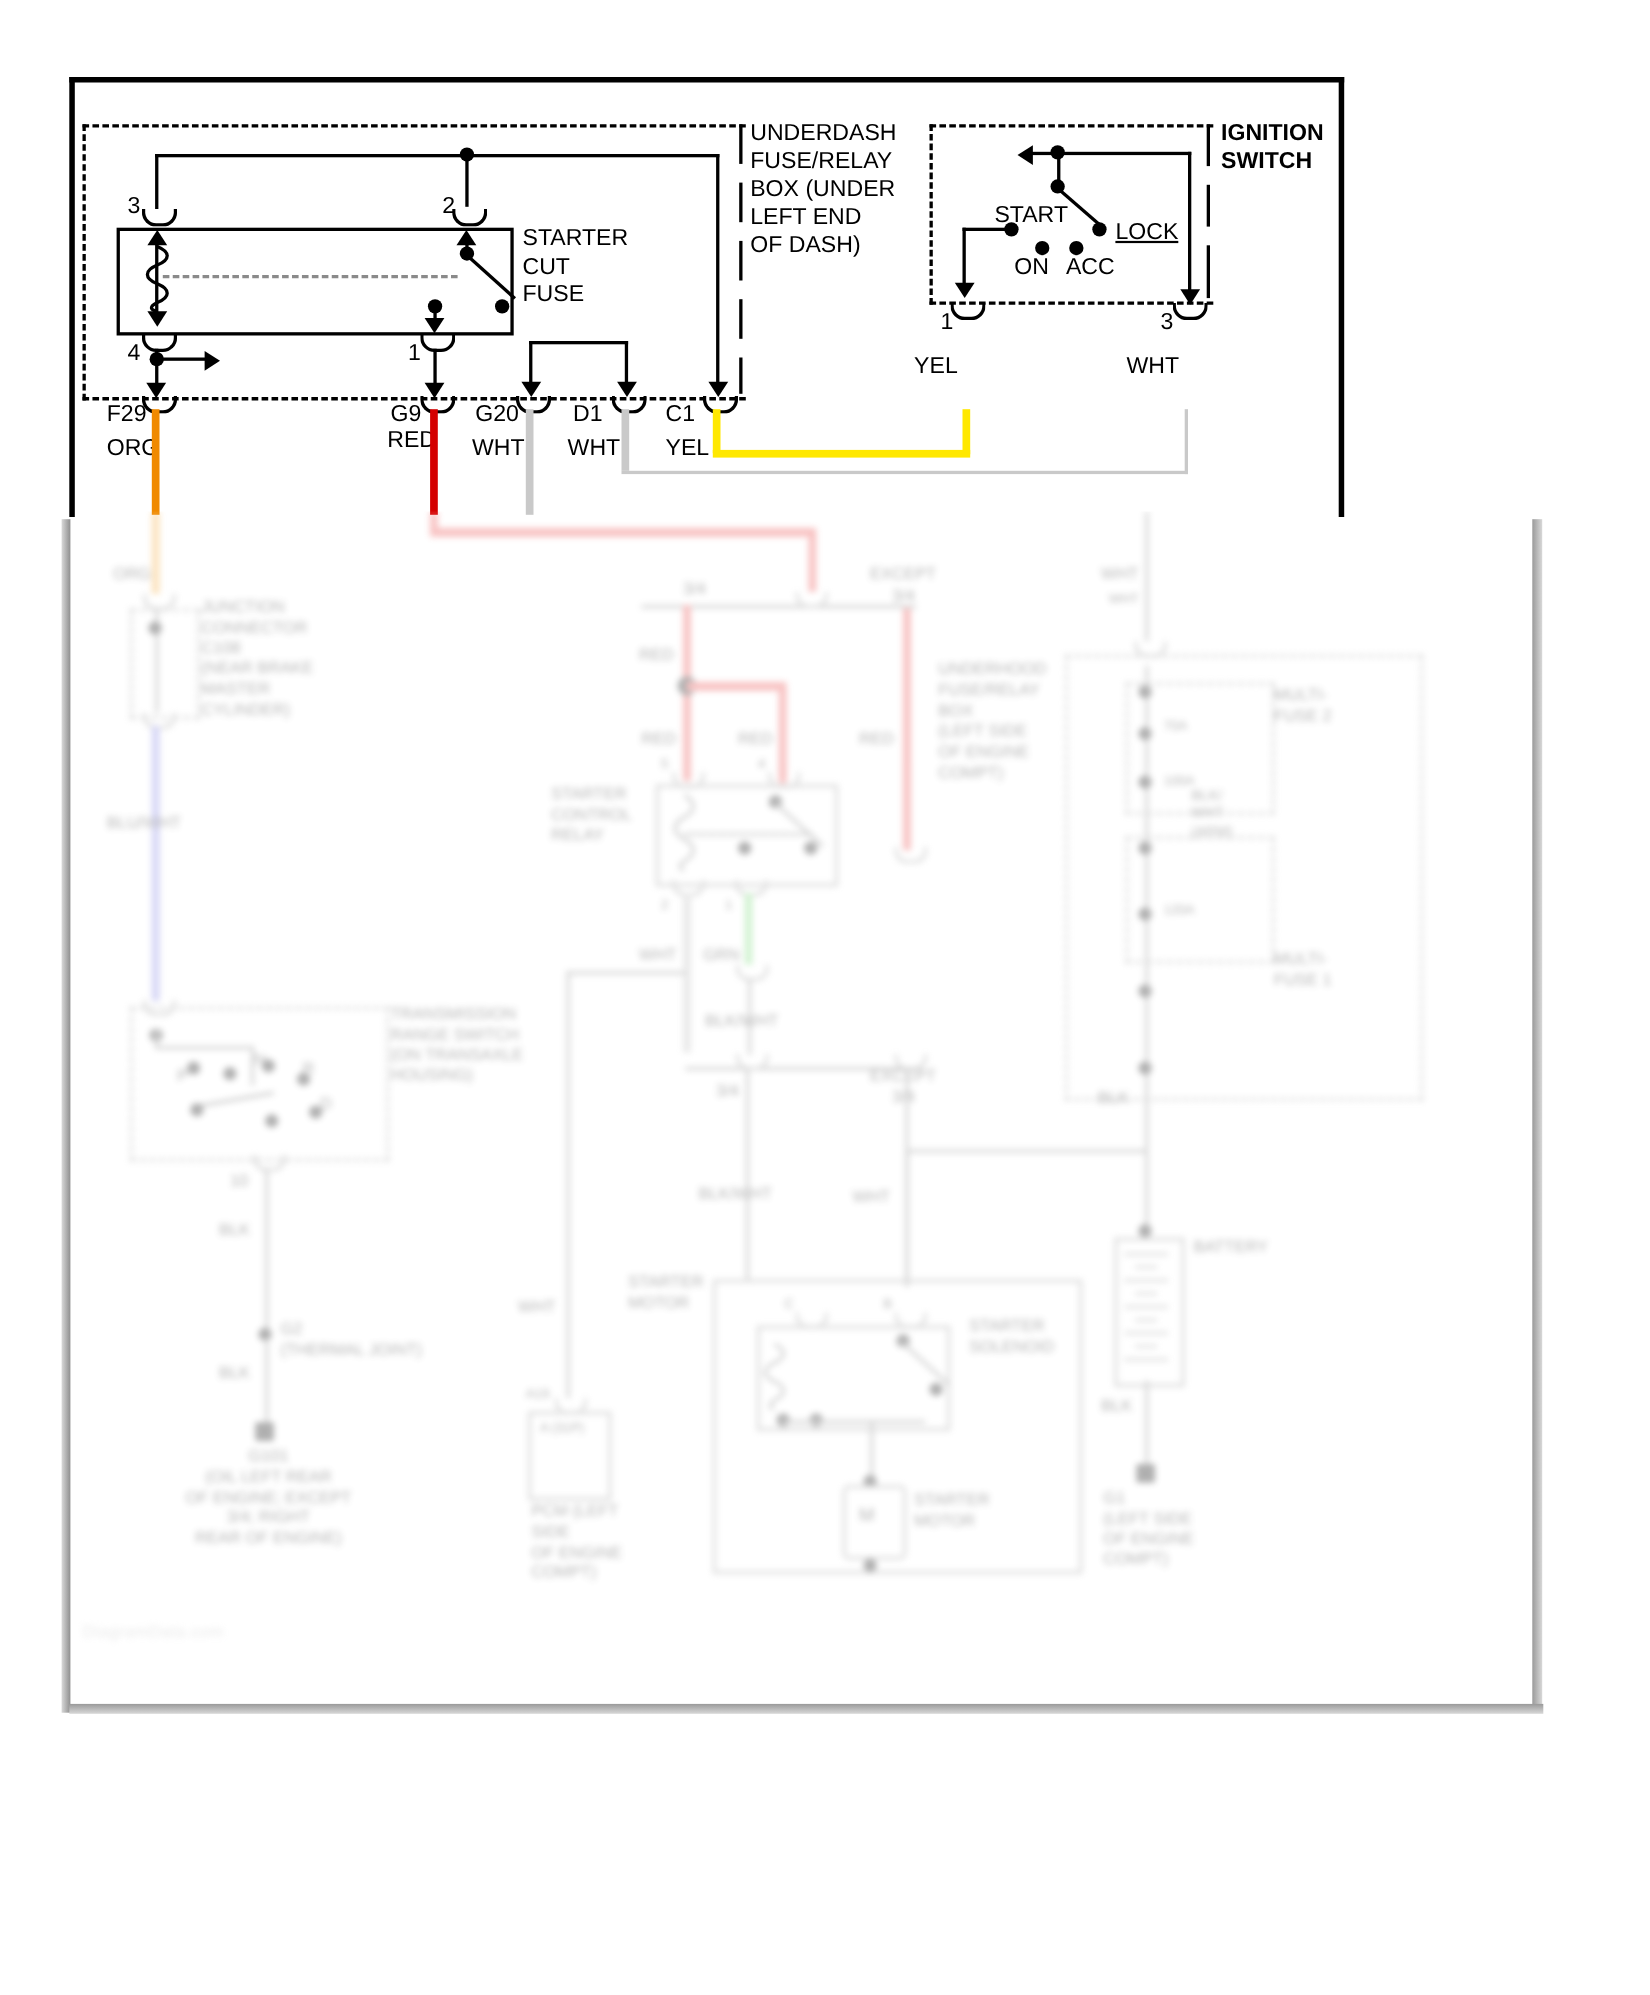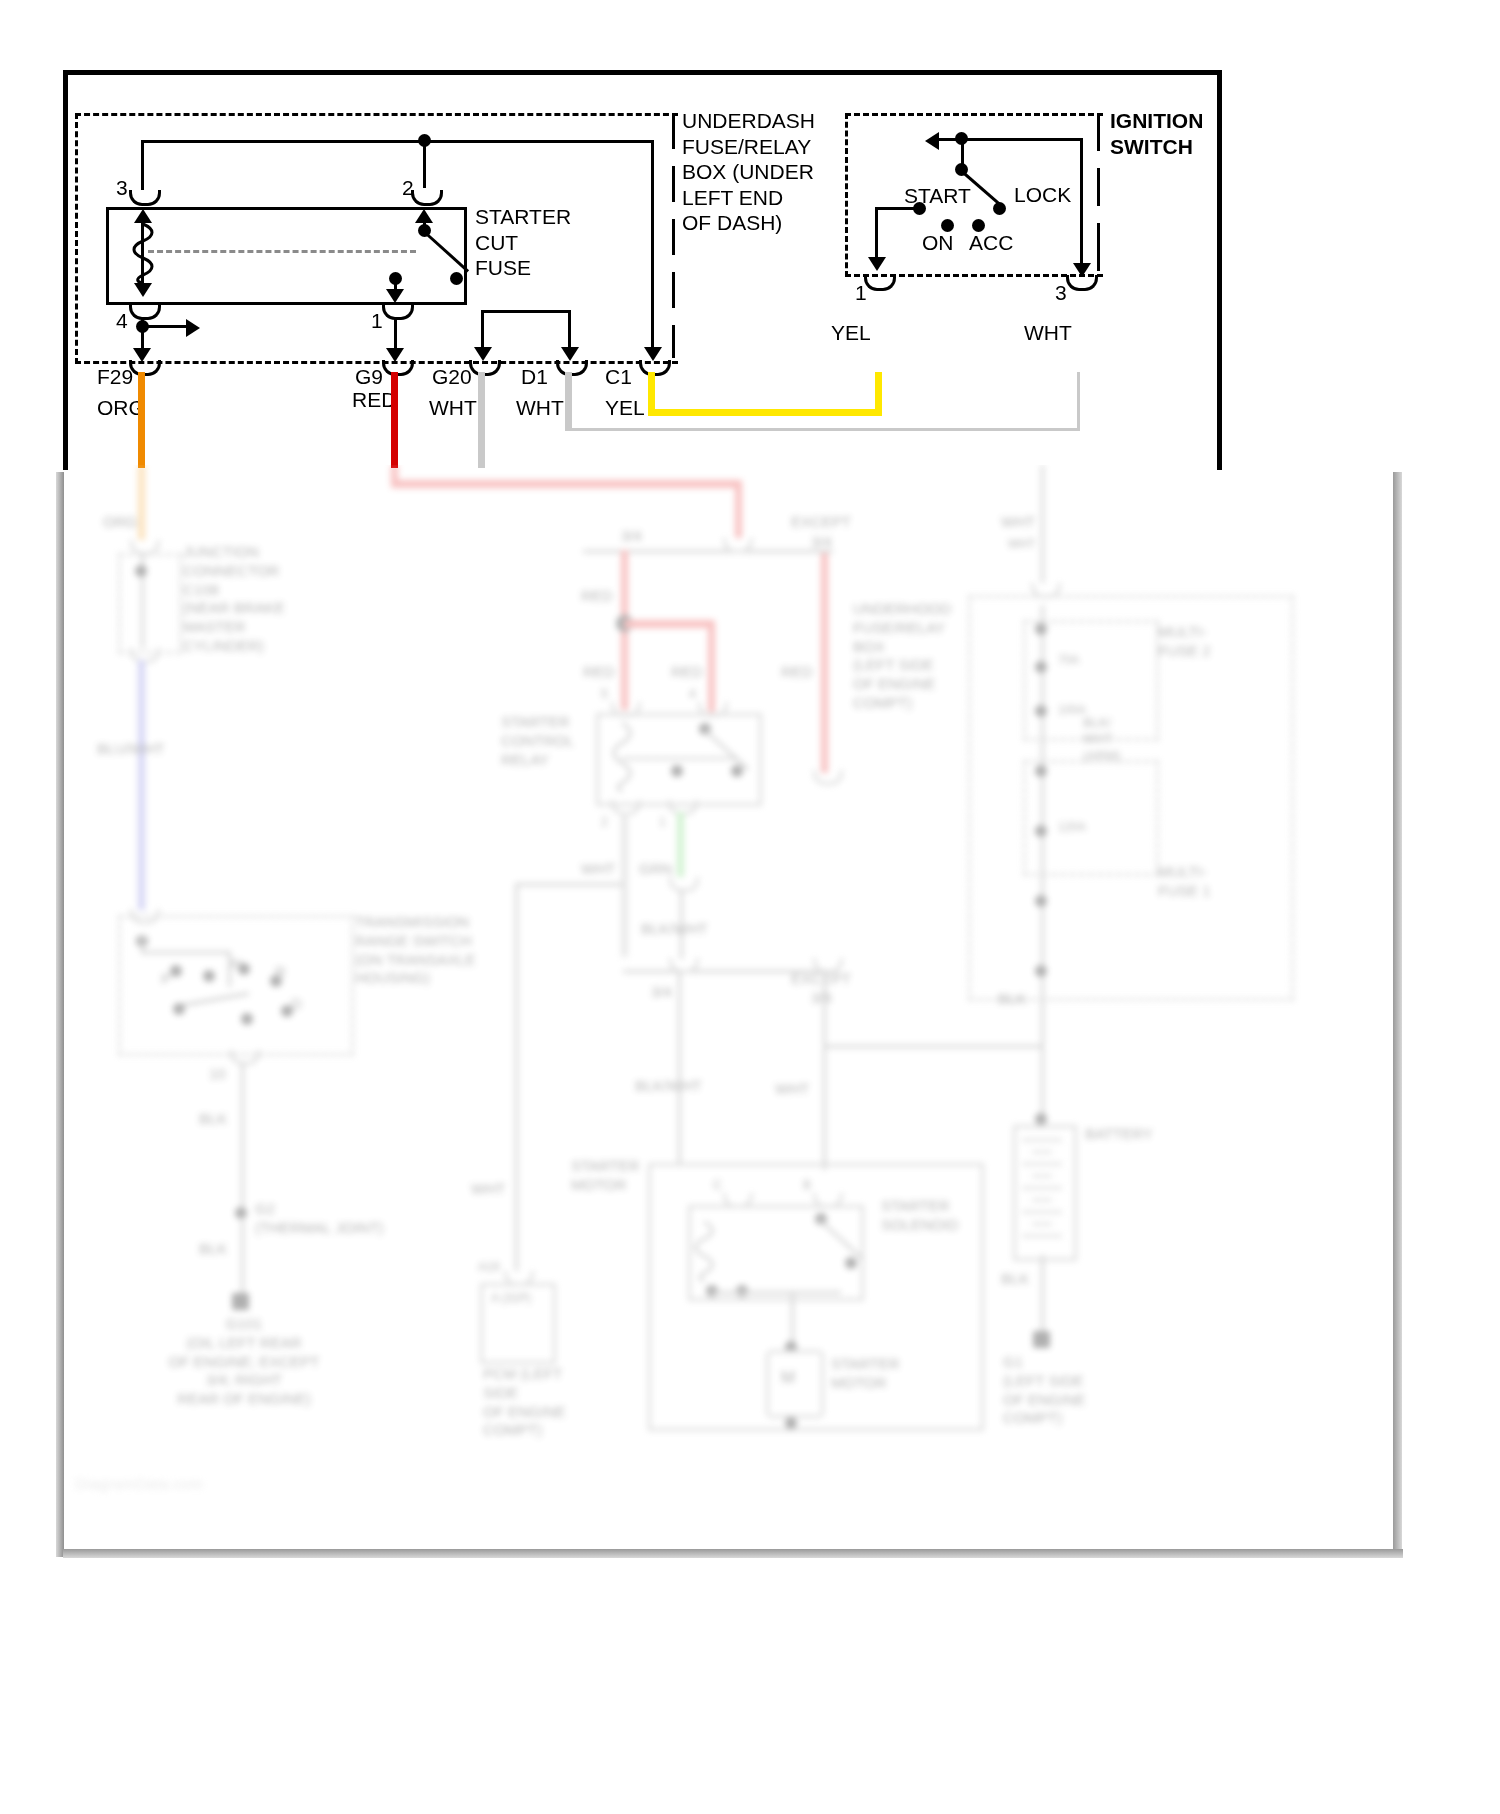--- a/index.html
+++ b/index.html
@@ -191,21 +191,21 @@
 SWITCH</div>
 
   <div class="ln hl" style="left:938px;top:138px;width:145px;"></div>
   <div class="ln vl" style="left:1080px;top:138px;height:137px;"></div>
   <div class="arrowleft" style="left:925px;top:132px;"></div>
   <div class="dot" style="left:955px;top:132px;"></div>
   <div class="ln vl" style="left:961px;top:140px;height:26px;"></div>
   <div class="dot" style="left:955px;top:163px;"></div>
   <div class="slash" style="left:962px;top:170px;width:52px;transform:rotate(41deg);"></div>
   <div class="dot" style="left:993px;top:202px;"></div>
-  <div class="txt t20" style="left:1014px;top:182px;">LOCK</div>
+  <div class="txt t20" style="left:1014px;top:198px;text-decoration:underline;">LOCK</div>
 
   <div class="dot" style="left:913px;top:202px;"></div>
   <div class="txt t20" style="left:904px;top:183px;">START</div>
   <div class="ln hl" style="left:875px;top:207px;width:42px;"></div>
   <div class="ln vl" style="left:875px;top:207px;height:56px;"></div>
   <div class="arrowdown" style="left:868px;top:257px;"></div>
 
   <div class="dot" style="left:941px;top:219px;"></div>
   <div class="txt t20" style="left:922px;top:230px;">ON</div>
   <div class="dot" style="left:972px;top:219px;"></div>

